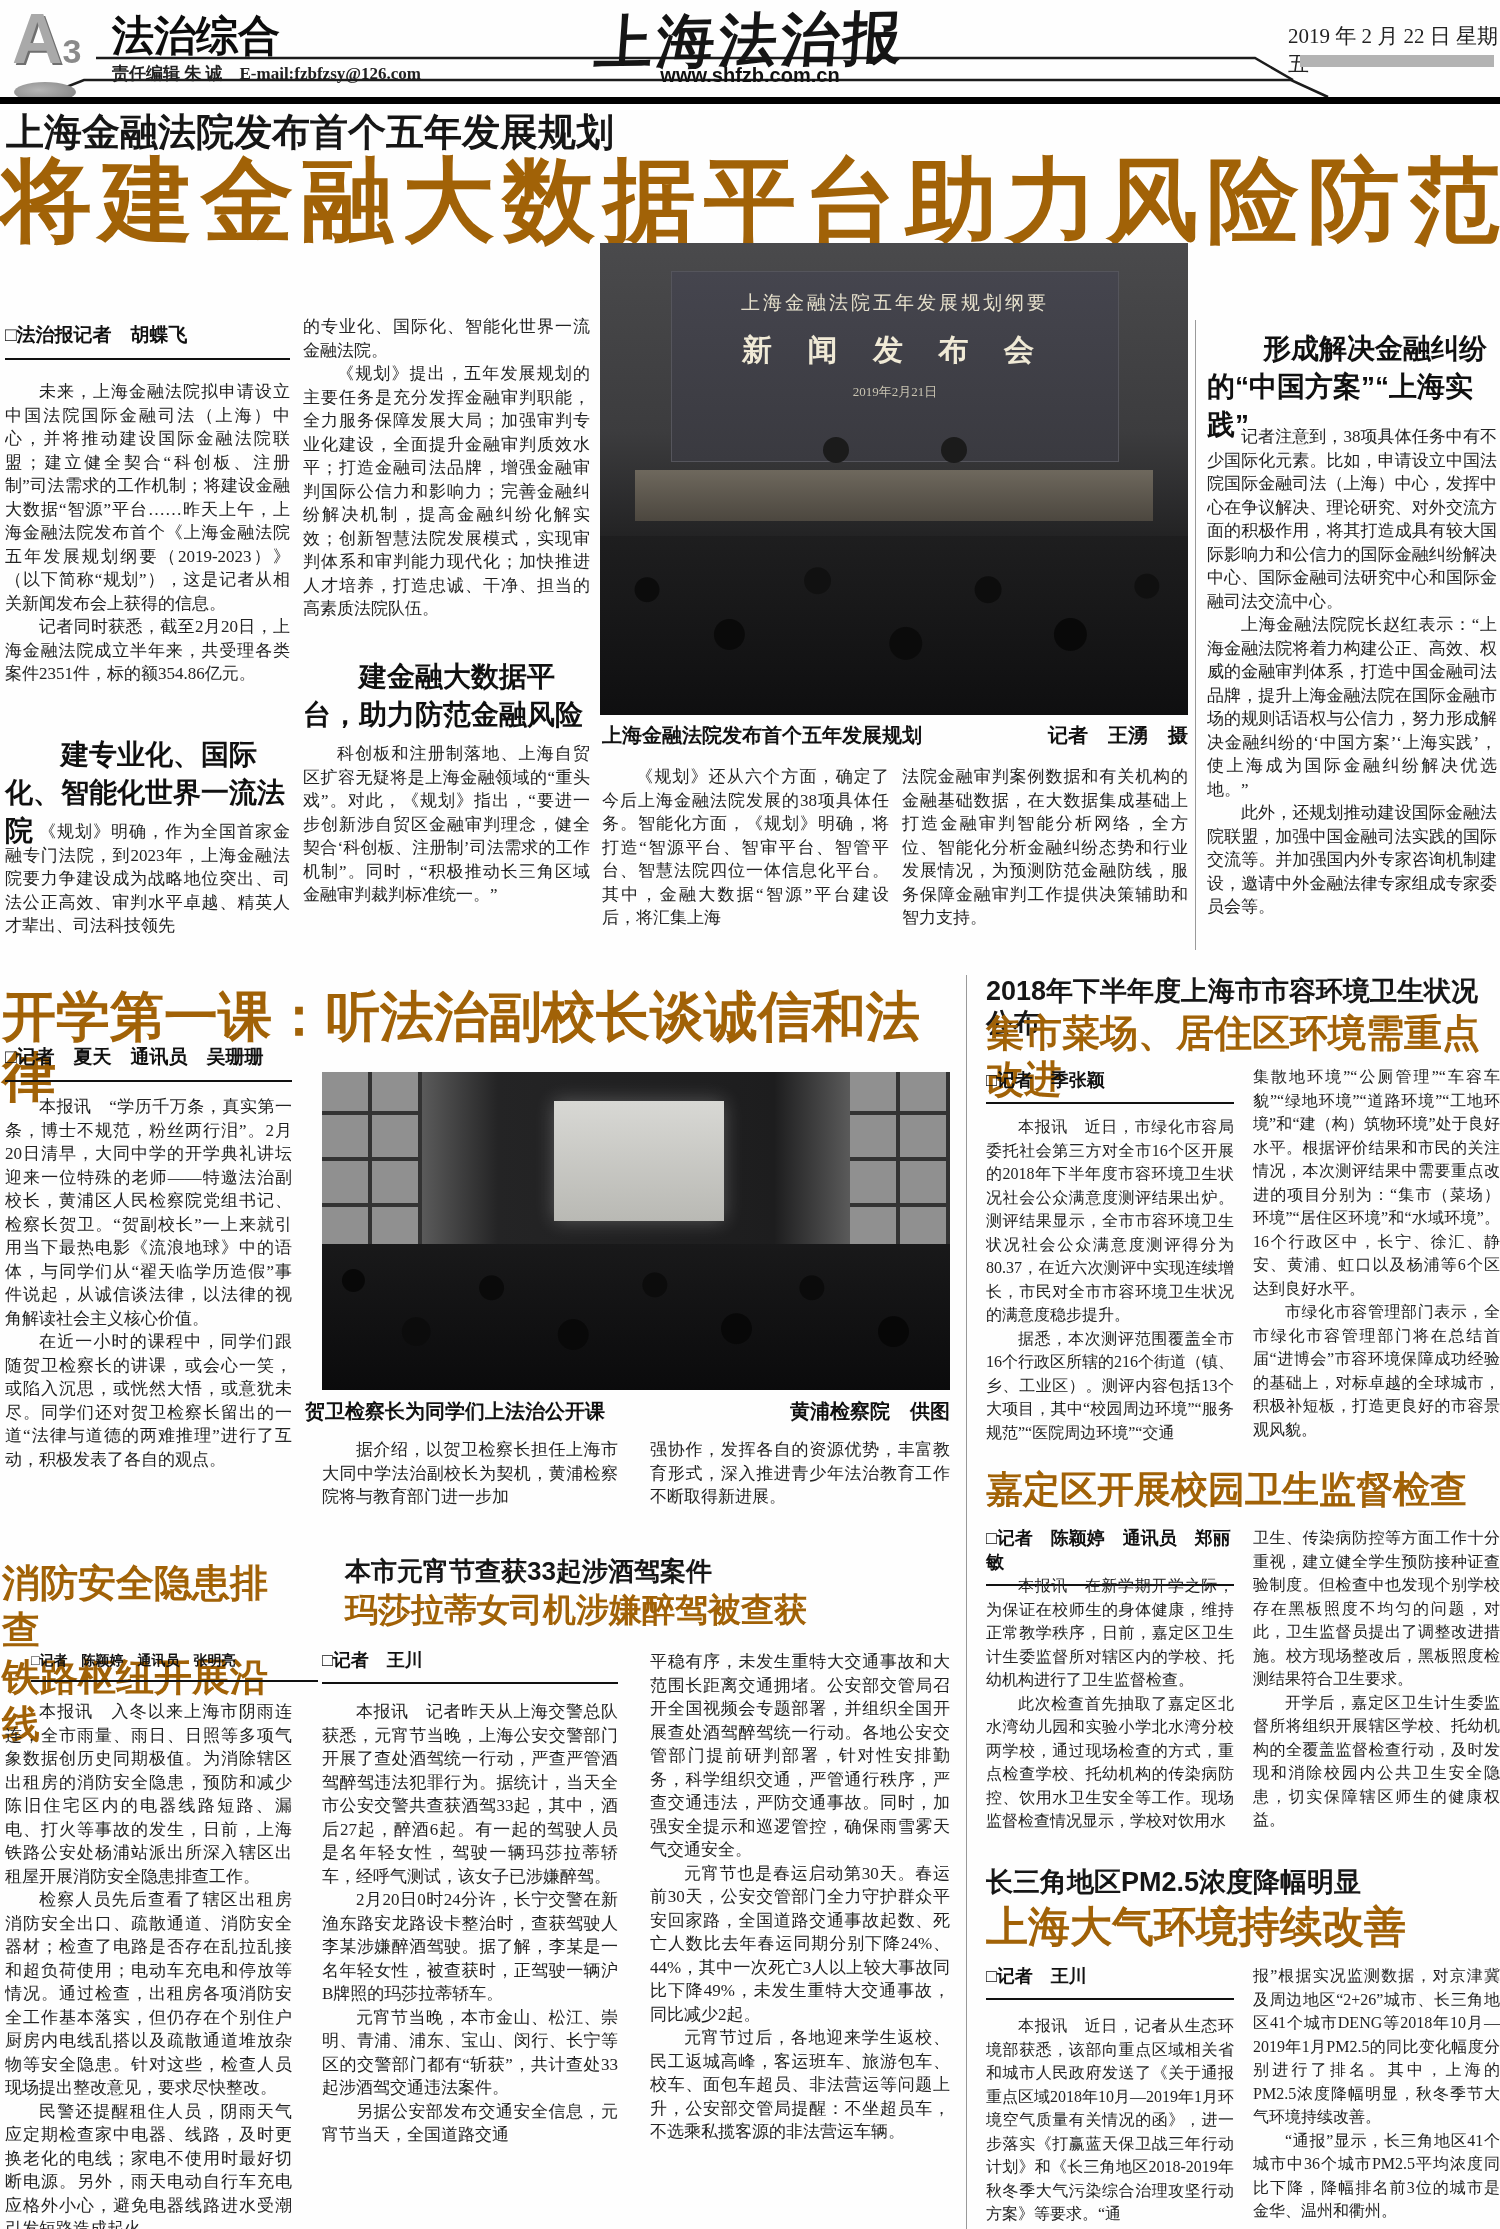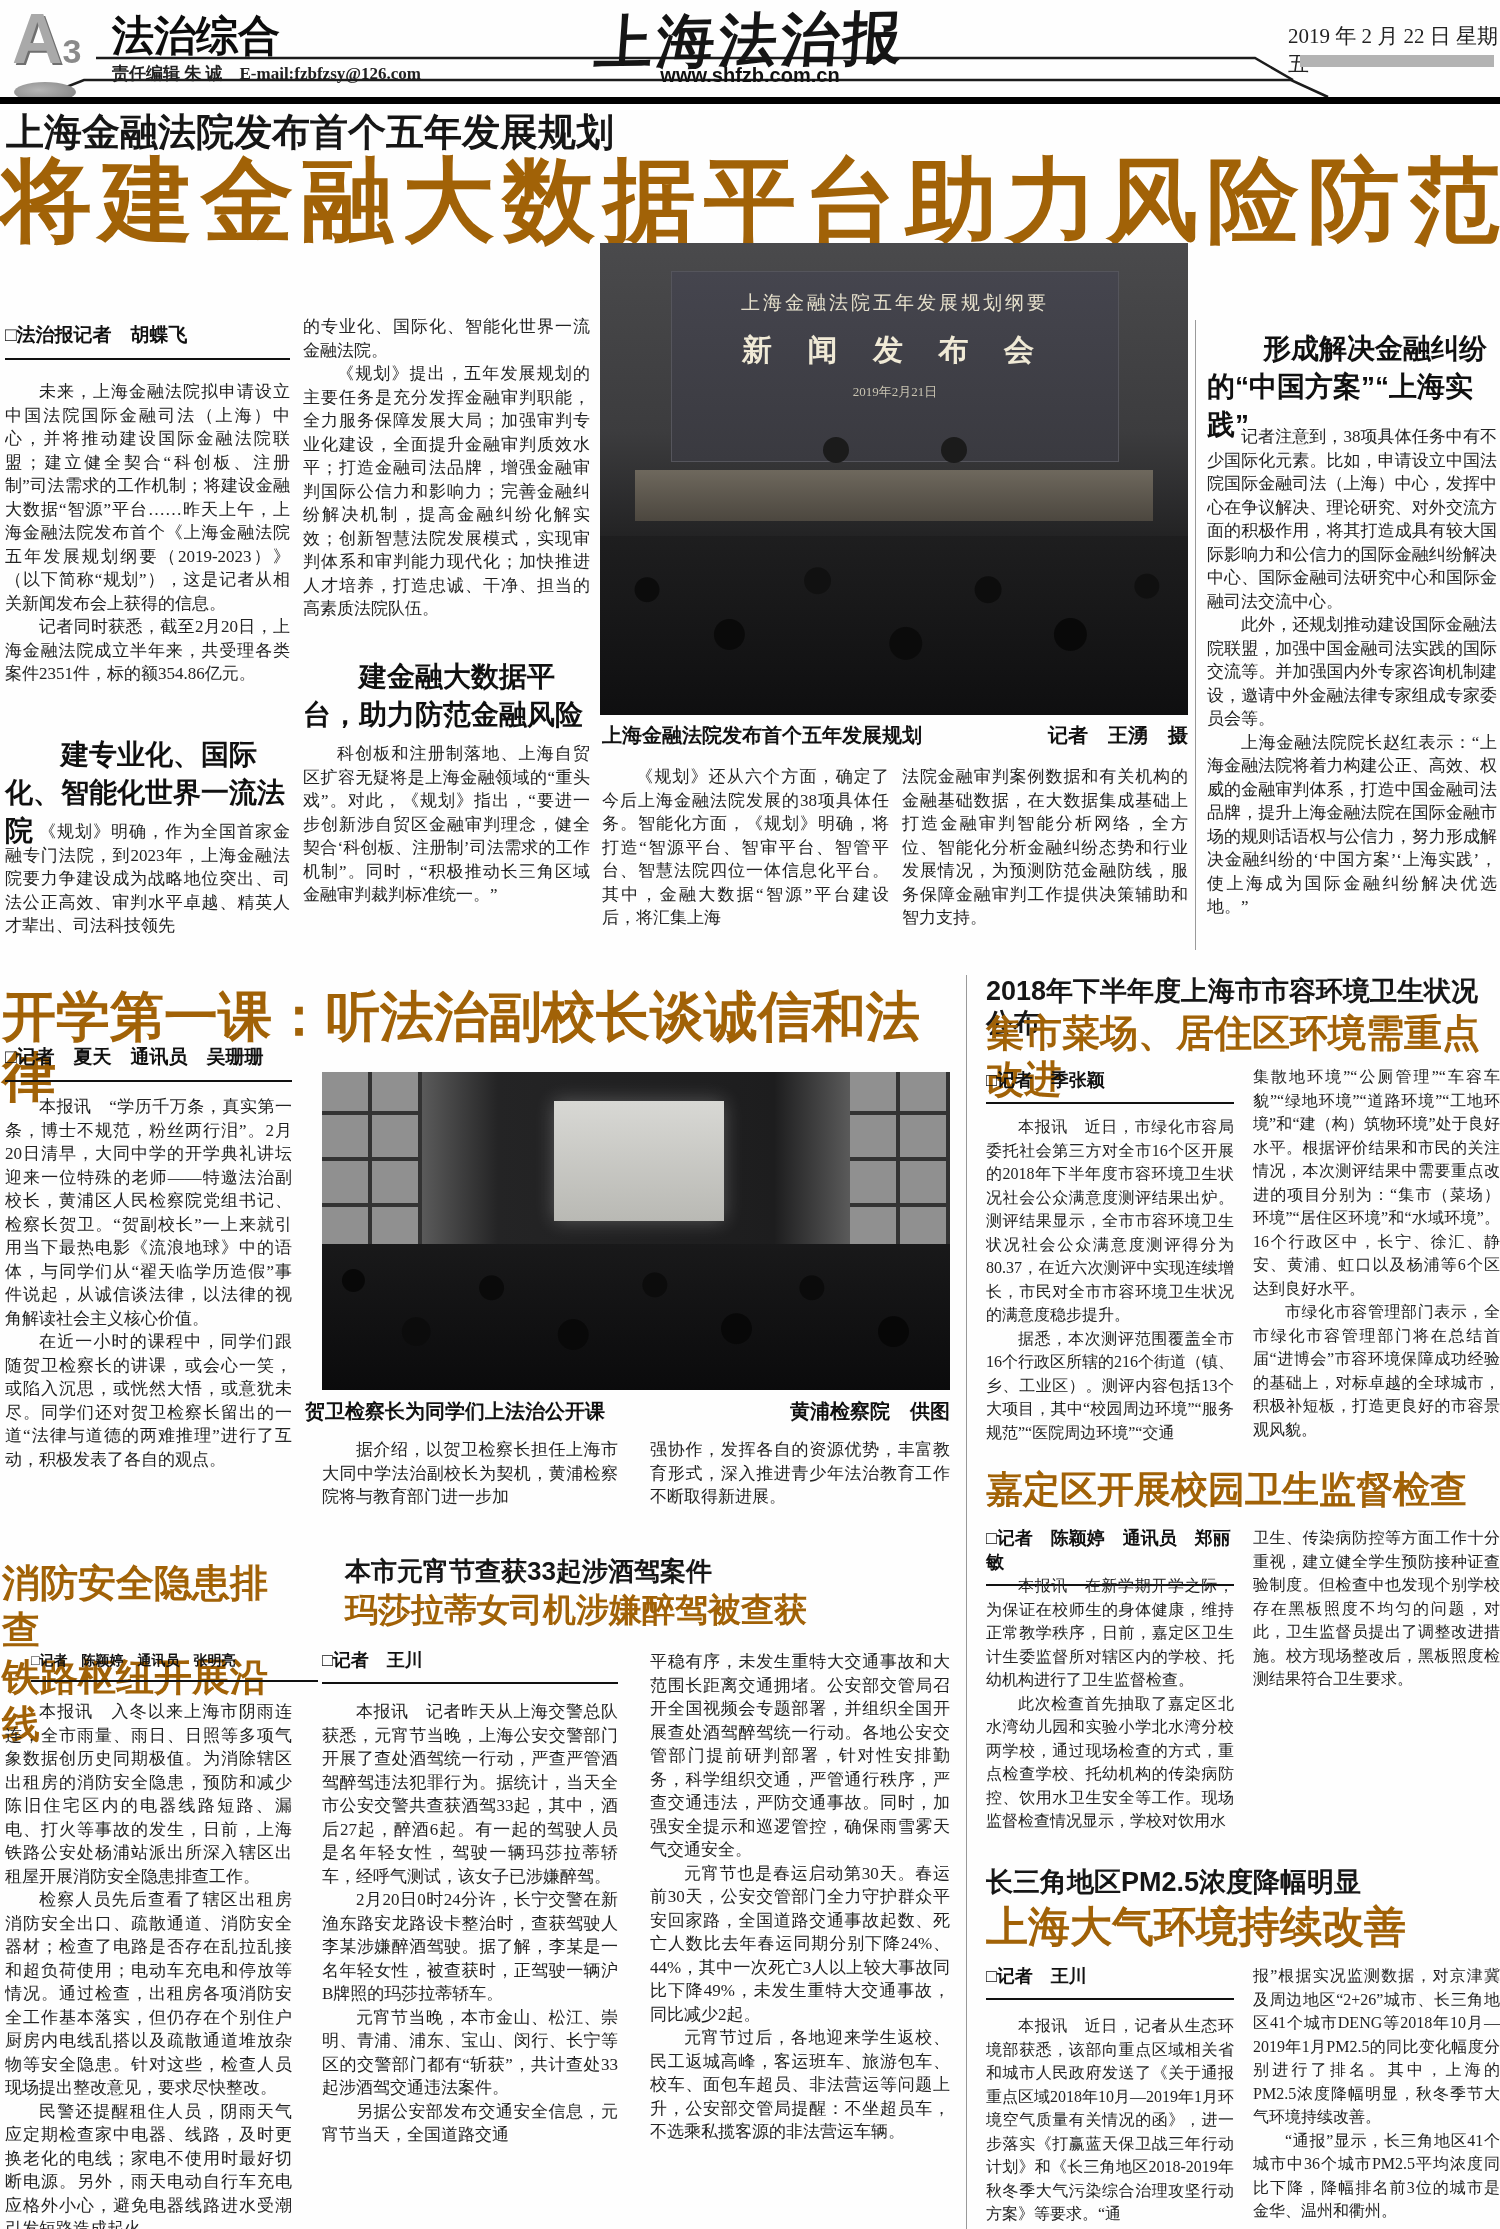--- a/index.html
+++ b/index.html
@@ -129,22 +129,22 @@
     <p class="p">《规划》还从六个方面，确定了今后上海金融法院发展的38项具体任务。智能化方面，《规划》明确，将打造“智源平台、智审平台、智管平台、智慧法院四位一体信息化平台。其中，金融大数据“智源”平台建设后，将汇集上海</p>
   </div>
   <div class="col" style="left:902px;top:765px;width:286px;height:190px;">
     <p class="p noind">法院金融审判案例数据和有关机构的金融基础数据，在大数据集成基础上打造金融审判智能分析网络，全方位、智能化分析金融纠纷态势和行业发展情况，为预测防范金融防线，服务保障金融审判工作提供决策辅助和智力支持。</p>
   </div>
 
   <div class="vrule" style="left:1195px;top:320px;height:630px;"></div>
   <div class="abs sub" style="left:1207px;top:330px;width:290px;">形成解决金融纠纷的“中国方案”“上海实践”</div>
   <div class="col" style="left:1207px;top:425px;width:290px;height:525px;">
     <p class="p">记者注意到，38项具体任务中有不少国际化元素。比如，申请设立中国法院国际金融司法（上海）中心，发挥中心在争议解决、理论研究、对外交流方面的积极作用，将其打造成具有较大国际影响力和公信力的国际金融纠纷解决中心、国际金融司法研究中心和国际金融司法交流中心。</p>
+    <p class="p">上海金融法院院长赵红表示：“上海金融法院将着力构建公正、高效、权威的金融审判体系，打造中国金融司法品牌，提升上海金融法院在国际金融市场的规则话语权与公信力，努力形成解决金融纠纷的‘中国方案’‘上海实践’，使上海成为国际金融纠纷解决优选地。”</p>
     <p class="p">此外，还规划推动建设国际金融法院联盟，加强中国金融司法实践的国际交流等。并加强国内外专家咨询机制建设，邀请中外金融法律专家组成专家委员会等。</p>
-    <p class="p">上海金融法院院长赵红表示：“上海金融法院将着力构建公正、高效、权威的金融审判体系，打造中国金融司法品牌，提升上海金融法院在国际金融市场的规则话语权与公信力，努力形成解决金融纠纷的‘中国方案’‘上海实践’，使上海成为国际金融纠纷解决优选地。”</p>
   </div>
 
   <div class="hed" style="left:2px;top:986px;width:948px;font-size:54px;line-height:60px;letter-spacing:0px;">开学第一课：听法治副校长谈诚信和法律</div>
   <div class="byline" style="left:5px;top:1044px;width:287px;">□记者　夏天　通讯员　吴珊珊</div>
   <div class="col" style="left:5px;top:1095px;width:287px;height:425px;">
     <p class="p">本报讯　“学历千万条，真实第一条，博士不规范，粉丝两行泪”。2月20日清早，大同中学的开学典礼讲坛迎来一位特殊的老师——特邀法治副校长，黄浦区人民检察院党组书记、检察长贺卫。“贺副校长”一上来就引用当下最热电影《流浪地球》中的语体，与同学们从“翟天临学历造假”事件说起，从诚信谈法律，以法律的视角解读社会主义核心价值。</p>
     <p class="p">在近一小时的课程中，同学们跟随贺卫检察长的讲课，或会心一笑，或陷入沉思，或恍然大悟，或意犹未尽。同学们还对贺卫检察长留出的一道“法律与道德的两难推理”进行了互动，积极发表了各自的观点。</p>
   </div>
 
   <div class="photo2" style="left:322px;top:1072px;width:628px;height:318px;">
@@ -180,20 +180,21 @@
   </div>
 
   <div class="hed" style="left:986px;top:1468px;width:514px;font-size:37px;line-height:44px;">嘉定区开展校园卫生监督检查</div>
   <div class="byline" style="left:986px;top:1526px;width:248px;font-size:18px;">□记者　陈颖婷　通讯员　郑丽敏</div>
   <div class="col narrow" style="left:986px;top:1574px;width:248px;height:262px;">
     <p class="p">本报讯　在新学期开学之际，为保证在校师生的身体健康，维持正常教学秩序，日前，嘉定区卫生计生委监督所对辖区内的学校、托幼机构进行了卫生监督检查。</p>
     <p class="p">此次检查首先抽取了嘉定区北水湾幼儿园和实验小学北水湾分校两学校，通过现场检查的方式，重点检查学校、托幼机构的传染病防控、饮用水卫生安全等工作。现场监督检查情况显示，学校对饮用水</p>
   </div>
   <div class="col narrow" style="left:1253px;top:1526px;width:247px;height:310px;">
     <p class="p noind">卫生、传染病防控等方面工作十分重视，建立健全学生预防接种证查验制度。但检查中也发现个别学校存在黑板照度不均匀的问题，对此，卫生监督员提出了调整改进措施。校方现场整改后，黑板照度检测结果符合卫生要求。</p>
+    <p class="p">开学后，嘉定区卫生计生委监督所将组织开展辖区学校、托幼机构的全覆盖监督检查行动，及时发现和消除校园内公共卫生安全隐患，切实保障辖区师生的健康权益。</p>
   </div>
 
   <div class="kick" style="left:986px;top:1866px;font-size:27px;line-height:32px;">长三角地区PM2.5浓度降幅明显</div>
   <div class="hed" style="left:986px;top:1902px;width:514px;font-size:42px;line-height:50px;">上海大气环境持续改善</div>
   <div class="byline" style="left:986px;top:1964px;width:248px;font-size:18px;">□记者　王川</div>
   <div class="col narrow" style="left:986px;top:2014px;width:248px;height:215px;">
     <p class="p">本报讯　近日，记者从生态环境部获悉，该部向重点区域相关省和城市人民政府发送了《关于通报重点区域2018年10月—2019年1月环境空气质量有关情况的函》，进一步落实《打赢蓝天保卫战三年行动计划》和《长三角地区2018-2019年秋冬季大气污染综合治理攻坚行动方案》等要求。“通</p>
   </div>
   <div class="col narrow" style="left:1253px;top:1964px;width:247px;height:265px;">
     <p class="p noind">报”根据实况监测数据，对京津冀及周边地区“2+26”城市、长三角地区41个城市DENG等2018年10月—2019年1月PM2.5的同比变化幅度分别进行了排名。其中，上海的PM2.5浓度降幅明显，秋冬季节大气环境持续改善。</p>

